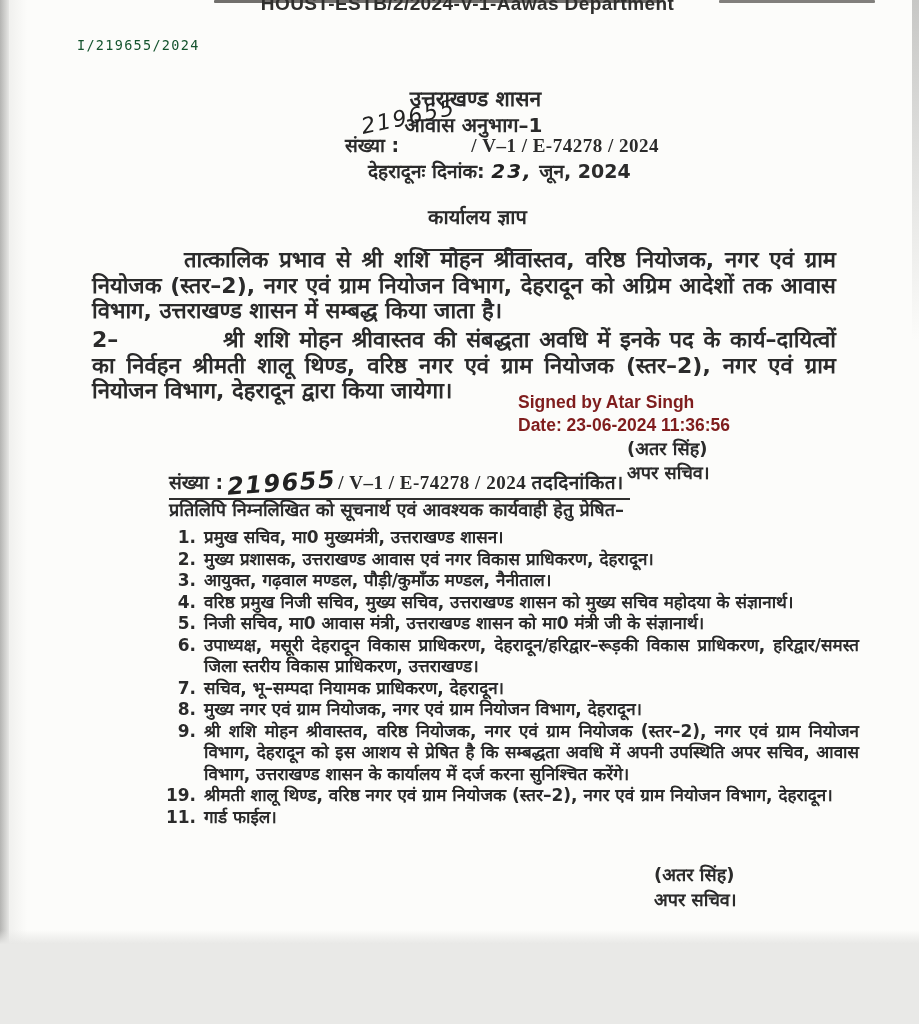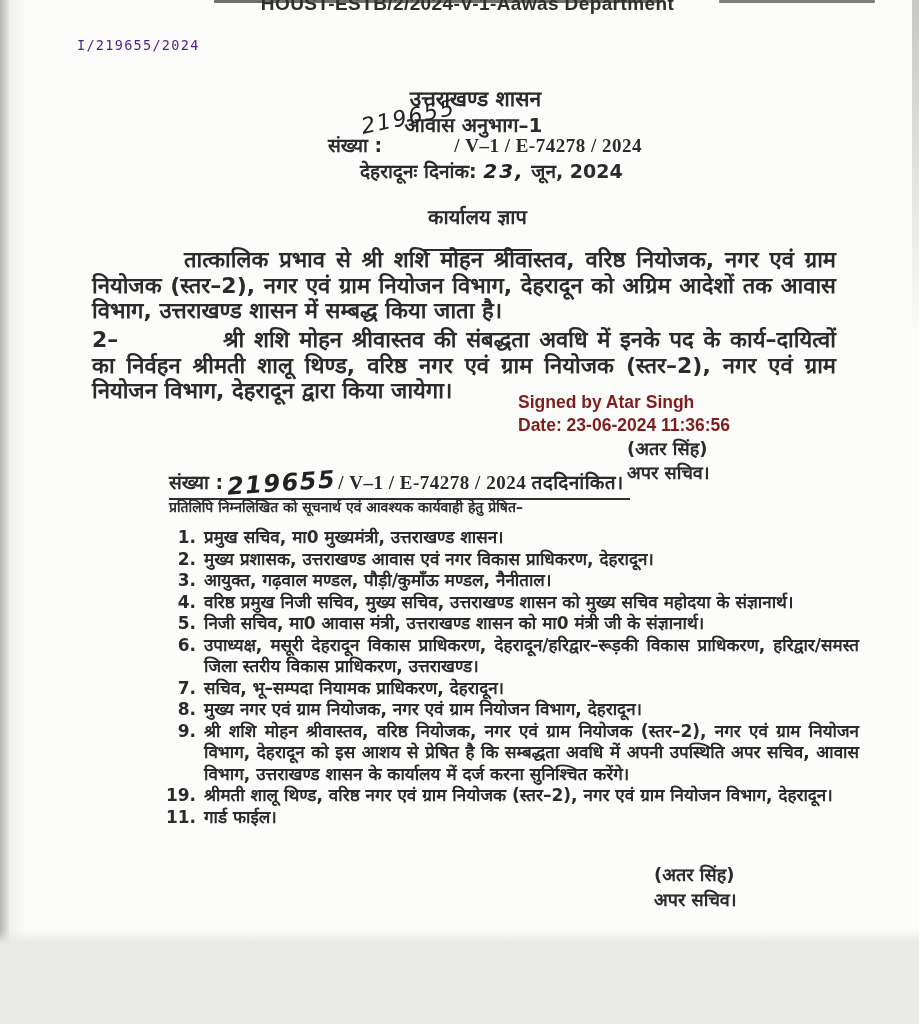--- a/index.html
+++ b/index.html
@@ -26,48 +26,48 @@
   .bottom-strip{position:absolute;left:0;right:0;bottom:0;height:14px;
     background:linear-gradient(to bottom,rgba(233,233,231,0),#e8e8e6);}
   
   .abs{position:absolute;}
   .header-file{top:-7px;left:0;right:0;text-align:center;
     transform:translateX(8px);
     font-family:"Liberation Sans",sans-serif;
     font-size:19px;font-weight:600;letter-spacing:.4px;color:#2f2f2d;}
   .file-ref{top:37px;left:77px;
     font-family:"DejaVu Sans Mono",monospace;
-    font-size:13.5px;letter-spacing:1.3px;color:#4c1d95;}
+    font-size:13.5px;letter-spacing:1.3px;color:#14532d;}
   .center-line{left:0;right:0;text-align:center;}
   .org{top:84px;transform:translateX(16px);font-size:21px;font-weight:700;}
   .section{top:111px;transform:translateX(14px);font-size:20px;font-weight:700;}
-  .num-line{top:132px;left:328px;font-size:19px;font-weight:600;white-space:nowrap;}
+  .num-line{top:132px;left:345px;font-size:19px;font-weight:600;white-space:nowrap;}
   .num-line .gap{display:inline-block;width:72px;}
   .serif-ref{font-family:"Liberation Serif",serif;font-weight:700;letter-spacing:.5px;}
   .handwritten{font-family:"DejaVu Sans",sans-serif;font-style:italic;color:#222;}
   .hand-1{top:114px;left:364px;font-size:22px;letter-spacing:2px;
     transform:rotate(-12deg);transform-origin:left bottom;}
-  .date-line{top:158px;left:360px;font-size:19px;font-weight:600;white-space:nowrap;}
+  .date-line{top:158px;left:368px;font-size:19px;font-weight:600;white-space:nowrap;}
   .hand-date{font-size:20px;letter-spacing:2px;}
   .memo-wrap{top:203px;left:0;right:0;text-align:center;transform:translateX(18px);}
   .memo-title{display:inline-block;font-size:20px;font-weight:700;
     border-bottom:2.5px solid #2b2b2b;padding:0 5px 19px;}
   .body-para{left:92px;width:744px;font-size:22px;line-height:25.5px;
     font-weight:600;text-align:justify;}
   .para1{top:247px;text-indent:92px;}
   .para2{top:327px;}
   .p2num{display:inline-block;width:131px;font-weight:600;}
   .sig-en{top:391px;left:518px;font-family:"Liberation Sans",sans-serif;
     font-size:17.5px;font-weight:700;line-height:22.5px;color:#7f1d1d;}
   .sig-hi{top:437px;left:627px;font-size:18px;font-weight:600;line-height:23.5px;}
   .copy-ref{top:467px;left:169px;font-size:19px;font-weight:600;white-space:nowrap;
     border-bottom:2.5px solid #2e2e2e;padding:0 6px 3px 0;}
   .hand-2{display:inline-block;font-size:24px;letter-spacing:1.5px;
     transform:rotate(-4deg);position:relative;top:2px;margin:0 2px 0 4px;}
-  .copy-intro{top:497px;left:169px;font-size:14px;font-weight:600;}
+  .copy-intro{top:497px;left:169px;font-size:18px;font-weight:600;}
   .recipients{top:527px;left:159px;width:700px;margin:0;padding:0;list-style:none;}
   .recipients li{display:flex;font-size:17px;font-weight:600;line-height:21.5px;}
   .recipients .num{flex:0 0 37px;text-align:right;padding-right:8px;}
   .recipients .txt{flex:1;text-align:justify;}
   .footer-sig{top:862px;left:654px;font-size:18px;font-weight:600;line-height:25px;}
 </style>
 </head>
 <body>
 
 <div class="page">

